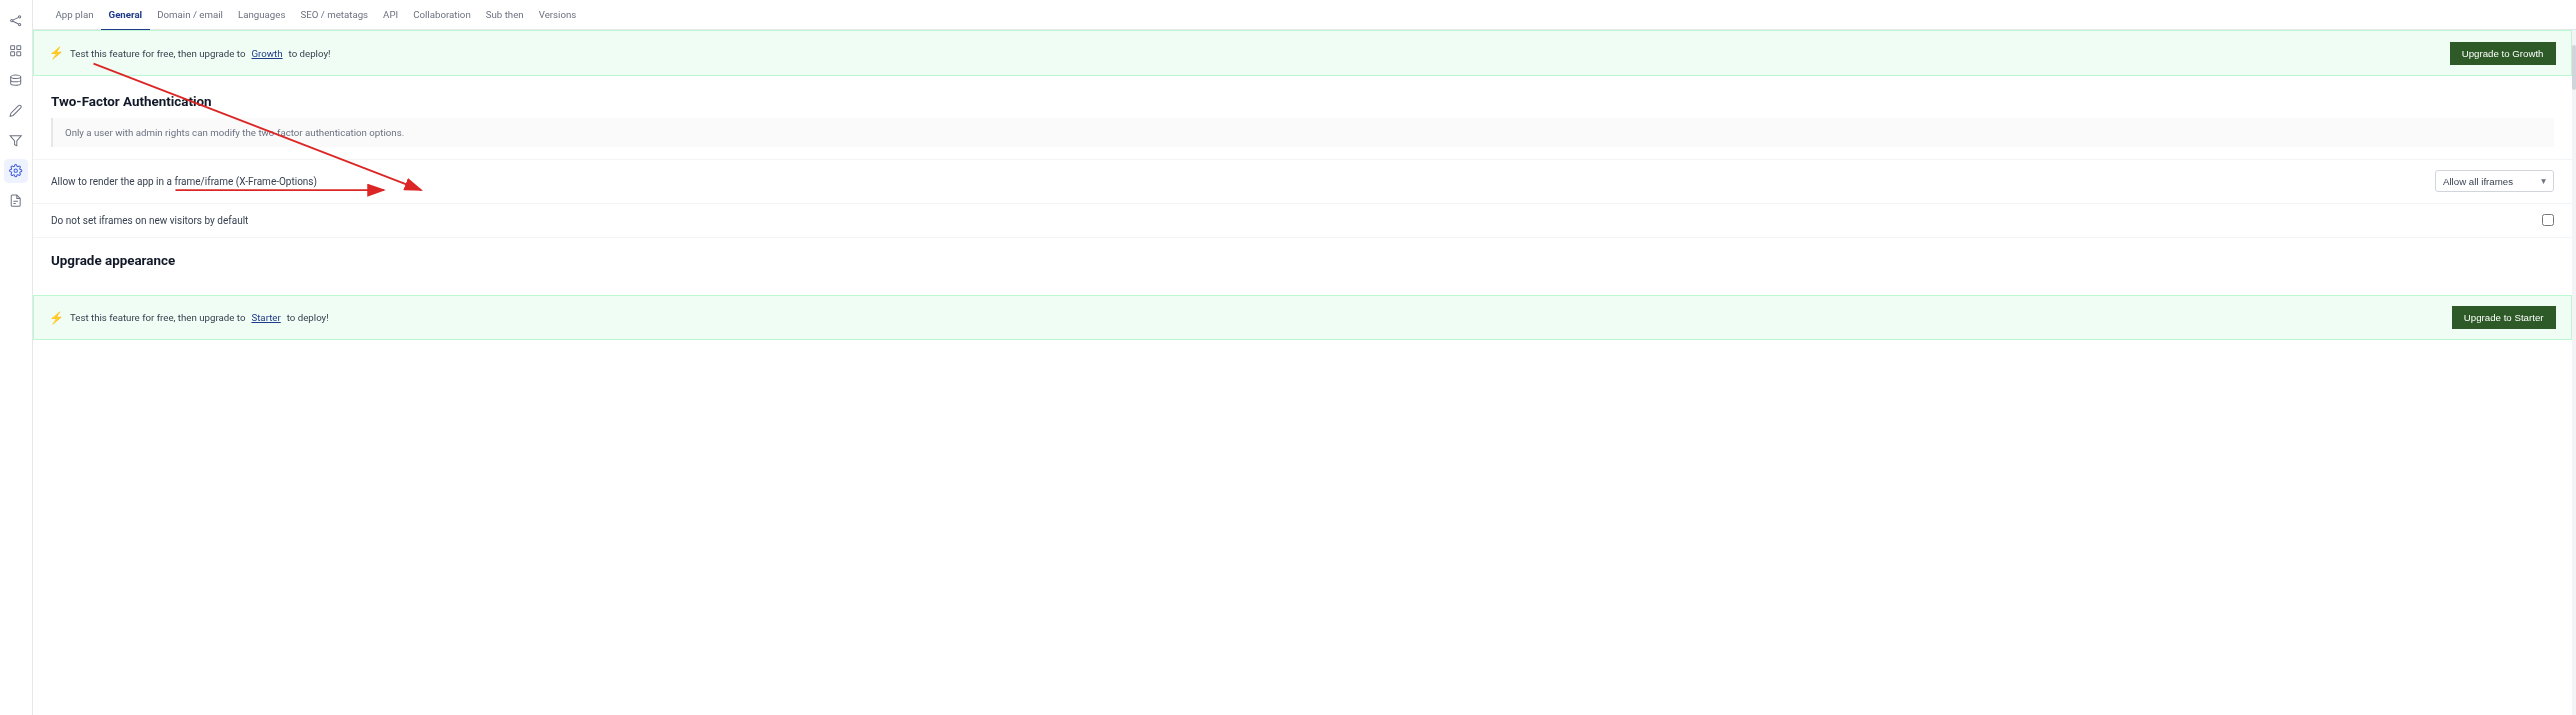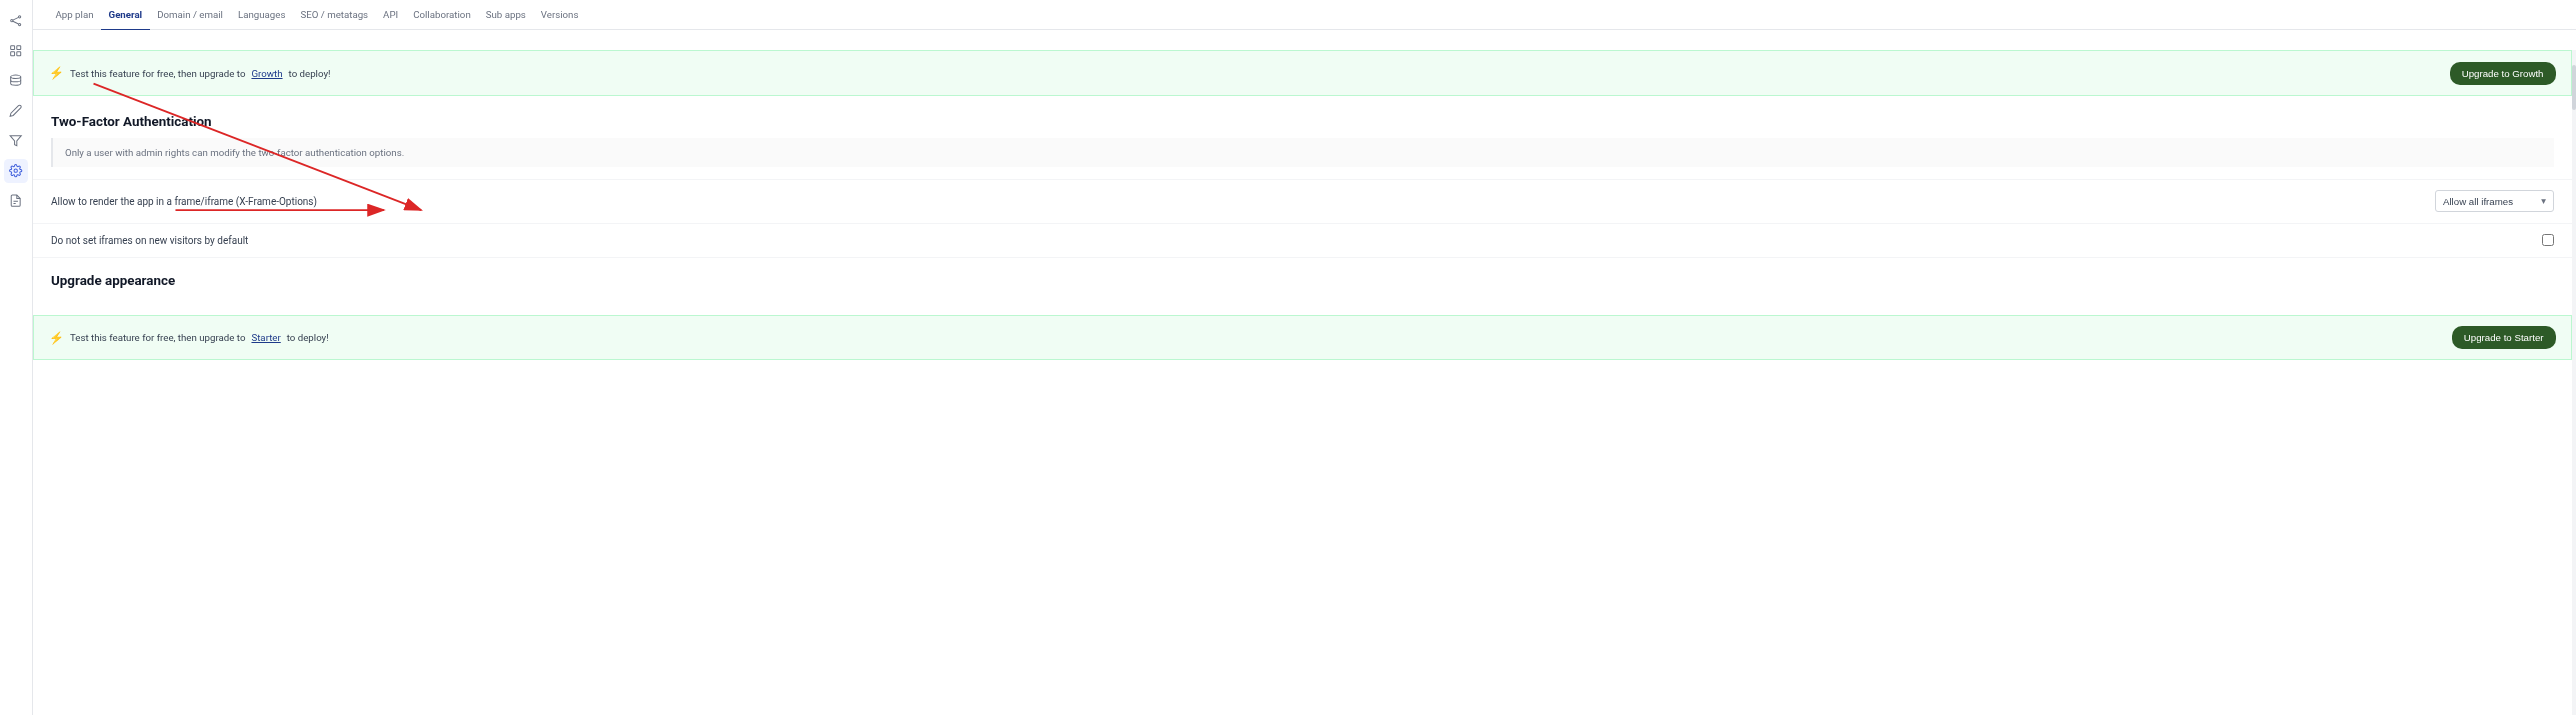--- a/index.html
+++ b/index.html
@@ -37,21 +37,20 @@
     }
     .sidebar-icon.active { color: #3b5bdb; background: #eef2ff; }
     .sidebar-icon svg { width: 13.4px; height: 13.4px; }
 
     
     .main {
       flex: 1;
       display: flex;
       flex-direction: column;
       overflow: hidden;
-      gap: 20px;
     }
 
     
     .tab-nav {
       display: flex;
       align-items: center;
       border-bottom: 0.7px solid #e5e7eb;
       padding: 0 15px;
       background: #fff;
       flex-shrink: 0;
@@ -97,21 +96,21 @@
       gap: 6px;
     }
     .banner-text .bolt { color: #16a34a; font-size: 12px; }
     .banner-text a {
       color: #1e3a8a;
     }
     .upgrade-btn {
       background: #2d5a27;
       color: #fff;
       border: none;
-      border-radius: 10px;
+      border-radius: 0;
       padding: 6px 12px;
       font-size: 9.7px;
       font-weight: 500;
       cursor: pointer;
       white-space: nowrap;
     }
 
     
     .section {
       padding: 18px 18px 12px 18px;
@@ -271,21 +270,21 @@
 <div class="main">
 
   <nav class="tab-nav">
     <div class="tab-item">App plan</div>
     <div class="tab-item active">General</div>
     <div class="tab-item">Domain / email</div>
     <div class="tab-item">Languages</div>
     <div class="tab-item">SEO / metatags</div>
     <div class="tab-item">API</div>
     <div class="tab-item">Collaboration</div>
-    <div class="tab-item">Sub apps</div>
+    <div class="tab-item">Sub then</div>
     <div class="tab-item">Versions</div>
   </nav>
 
   <div style="display:flex; flex:1; overflow:hidden; position:relative;">
     <div class="content" style="flex:1;">
 
       <div class="upgrade-banner">
         <div class="banner-text">
           <span class="bolt">⚡</span>
           <span>Test this feature for free, then upgrade to </span>

